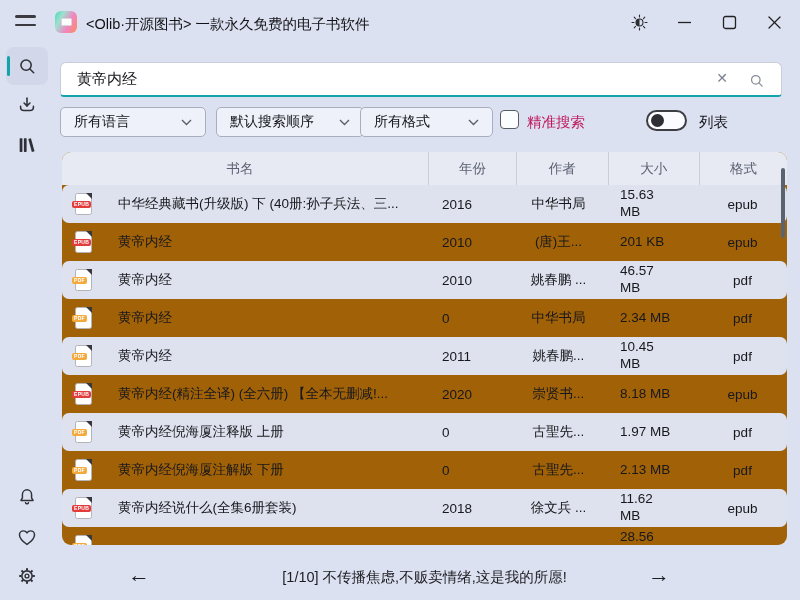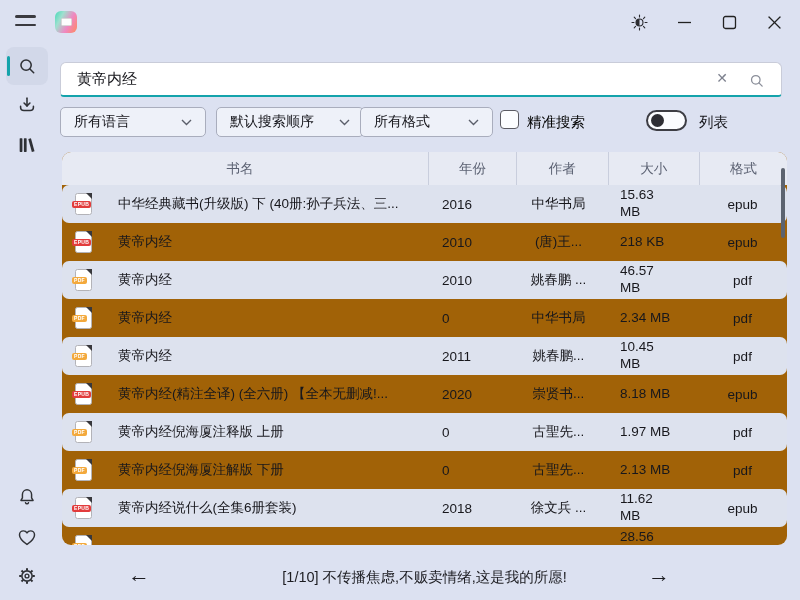--- a/index.html
+++ b/index.html
@@ -54,21 +54,21 @@
   
   .dd { position:absolute; top:107px; height:30px; background:#eef1f9; border:1px solid #a9adbd;
     border-radius:5px; display:flex; align-items:center; padding:0 13px; font-size:14px;
     color:#16161c; cursor:pointer; }
   .dd .chev { margin-left:auto; }
   .dd-lang { left:60px;  width:146px; }
   .dd-sort { left:216px; width:148px; }
   .dd-fmt  { left:360px; width:133px;text-align:center; }
   .checkbox { position:absolute; left:500px; top:110px; width:19px; height:19px;
     border:1.5px solid #5b5b63; border-radius:4px; background:#fcfdff; cursor:pointer; }
-  .chk-label { position:absolute; left:527px; top:113px; font-size:14.5px; color:#000000; }
+  .chk-label { position:absolute; left:527px; top:113px; font-size:14.5px; color:#be185d; }
   .toggle { position:absolute; left:646px; top:110px; width:41px; height:21px;
     border:2px solid #3d3d44; border-radius:12px; background:#fbfcff; cursor:pointer; }
   .toggle .knob { position:absolute; left:3px; top:2px; width:13px; height:13px;
     border-radius:50%; background:#2e2e34; }
   .tg-label { position:absolute; left:699px; top:113px; font-size:14.5px; color:#141419; }
 
   
   .table { position:absolute; left:62px; top:152px; width:725px; height:393px;
     background:#a16207; border-radius:9px; overflow:hidden; }
   .thead { display:flex; height:33px; background:#e7eaf3; color:#5c6273; font-size:13.5px; }
@@ -113,20 +113,21 @@
 <body>
 
 <header class="titlebar">
   <div class="menu-btn">
     <div class="bar"></div>
     <div class="bar"></div>
   </div>
   <div class="app-logo">
     <div class="inner"></div>
   </div>
+  <div class="window-title">&lt;Olib·开源图书&gt; 一款永久免费的电子书软件</div>
   <div class="win-controls">
     <div class="wc">
       <svg width="19" height="19" viewBox="0 0 24 24">
         <g stroke="#2b2b30" stroke-width="1.4" stroke-linecap="round">
           <line x1="12" y1="2.5" x2="12" y2="5"></line>
             <line x1="12" y1="19" x2="12" y2="21.5"></line>
           <line x1="2.5" y1="12" x2="5" y2="12"></line>
             <line x1="19" y1="12" x2="21.5" y2="12"></line>
           <line x1="5.3" y1="5.3" x2="7" y2="7"></line>
             <line x1="17" y1="17" x2="18.7" y2="18.7"></line>
@@ -274,21 +275,21 @@
       <div class="row">
     <div class="cell c-title">
       <span class="ficon epub">
         <span class="fold"></span>
         <span class="badge">EPUB</span>
       </span>
       <span class="btitle">黄帝内经</span>
     </div>
     <div class="cell c-year">2010</div>
     <div class="cell c-author">(唐)王...</div>
-    <div class="cell c-size"><span class="sz">218 KB</span></div>
+    <div class="cell c-size"><span class="sz">201 KB</span></div>
     <div class="cell c-format">epub</div>
   </div>
       <div class="row shaded">
     <div class="cell c-title">
       <span class="ficon pdf">
         <span class="fold"></span>
         <span class="badge">PDF</span>
       </span>
       <span class="btitle">黄帝内经</span>
     </div>

